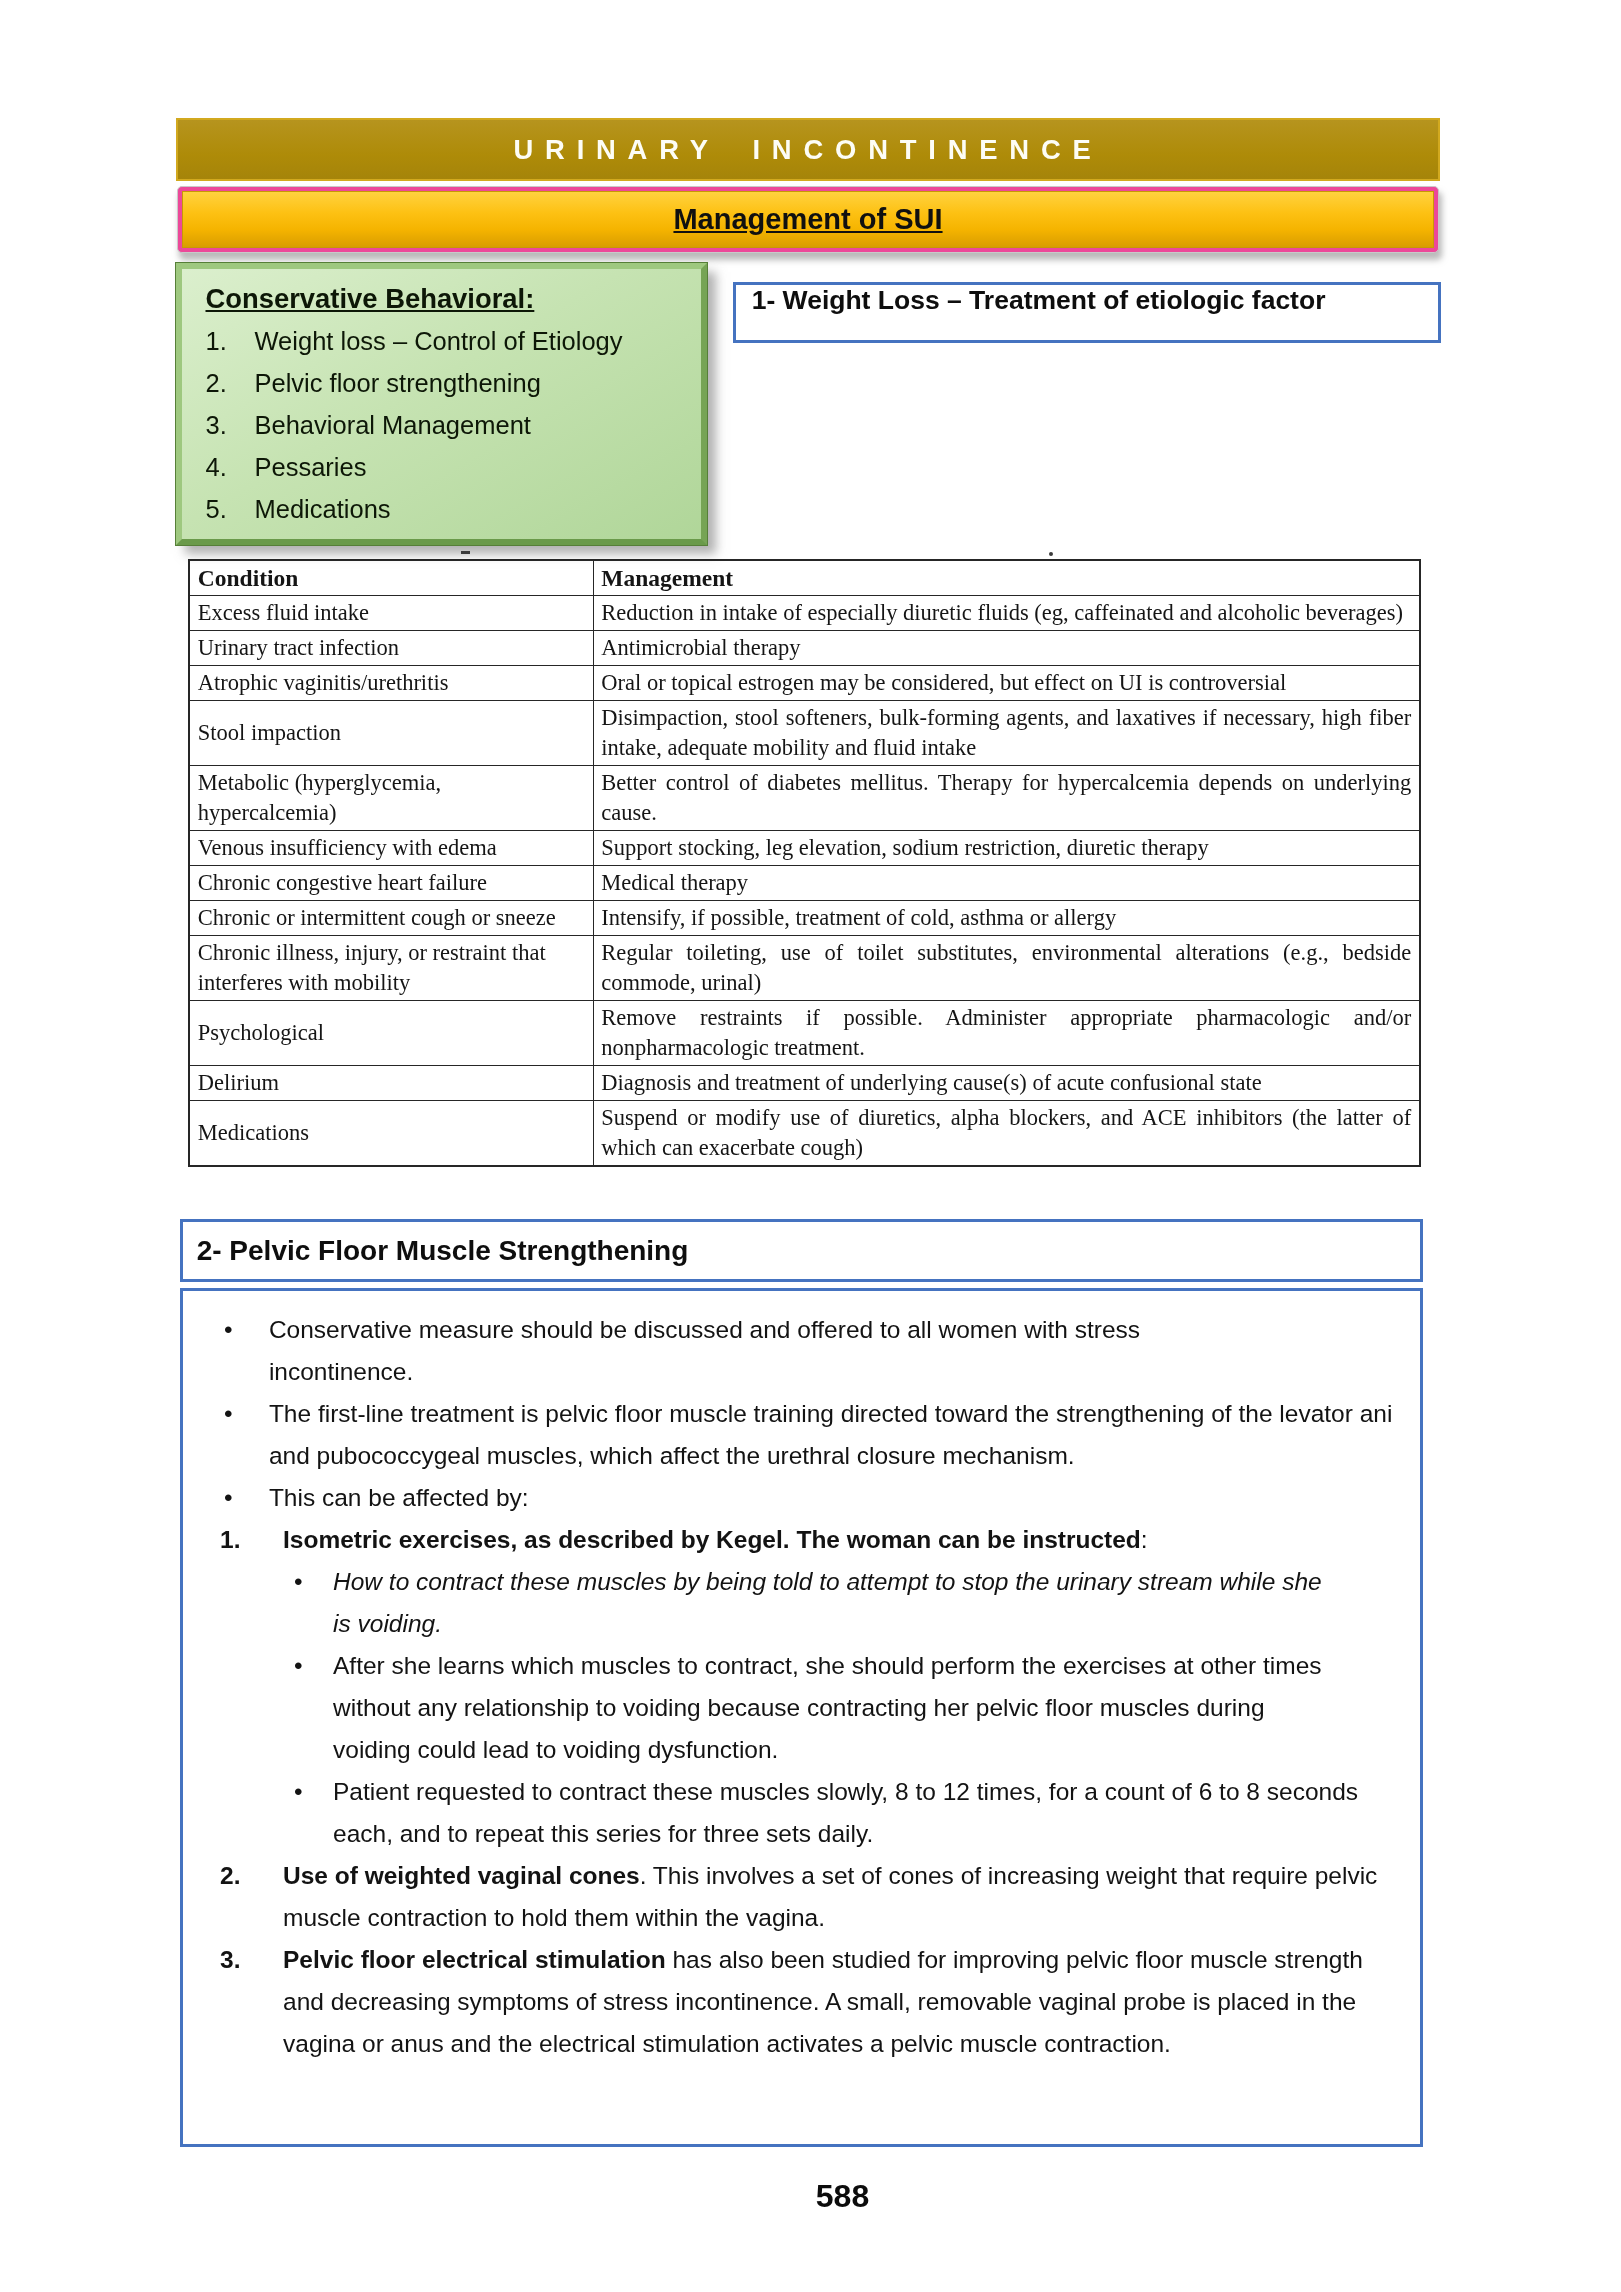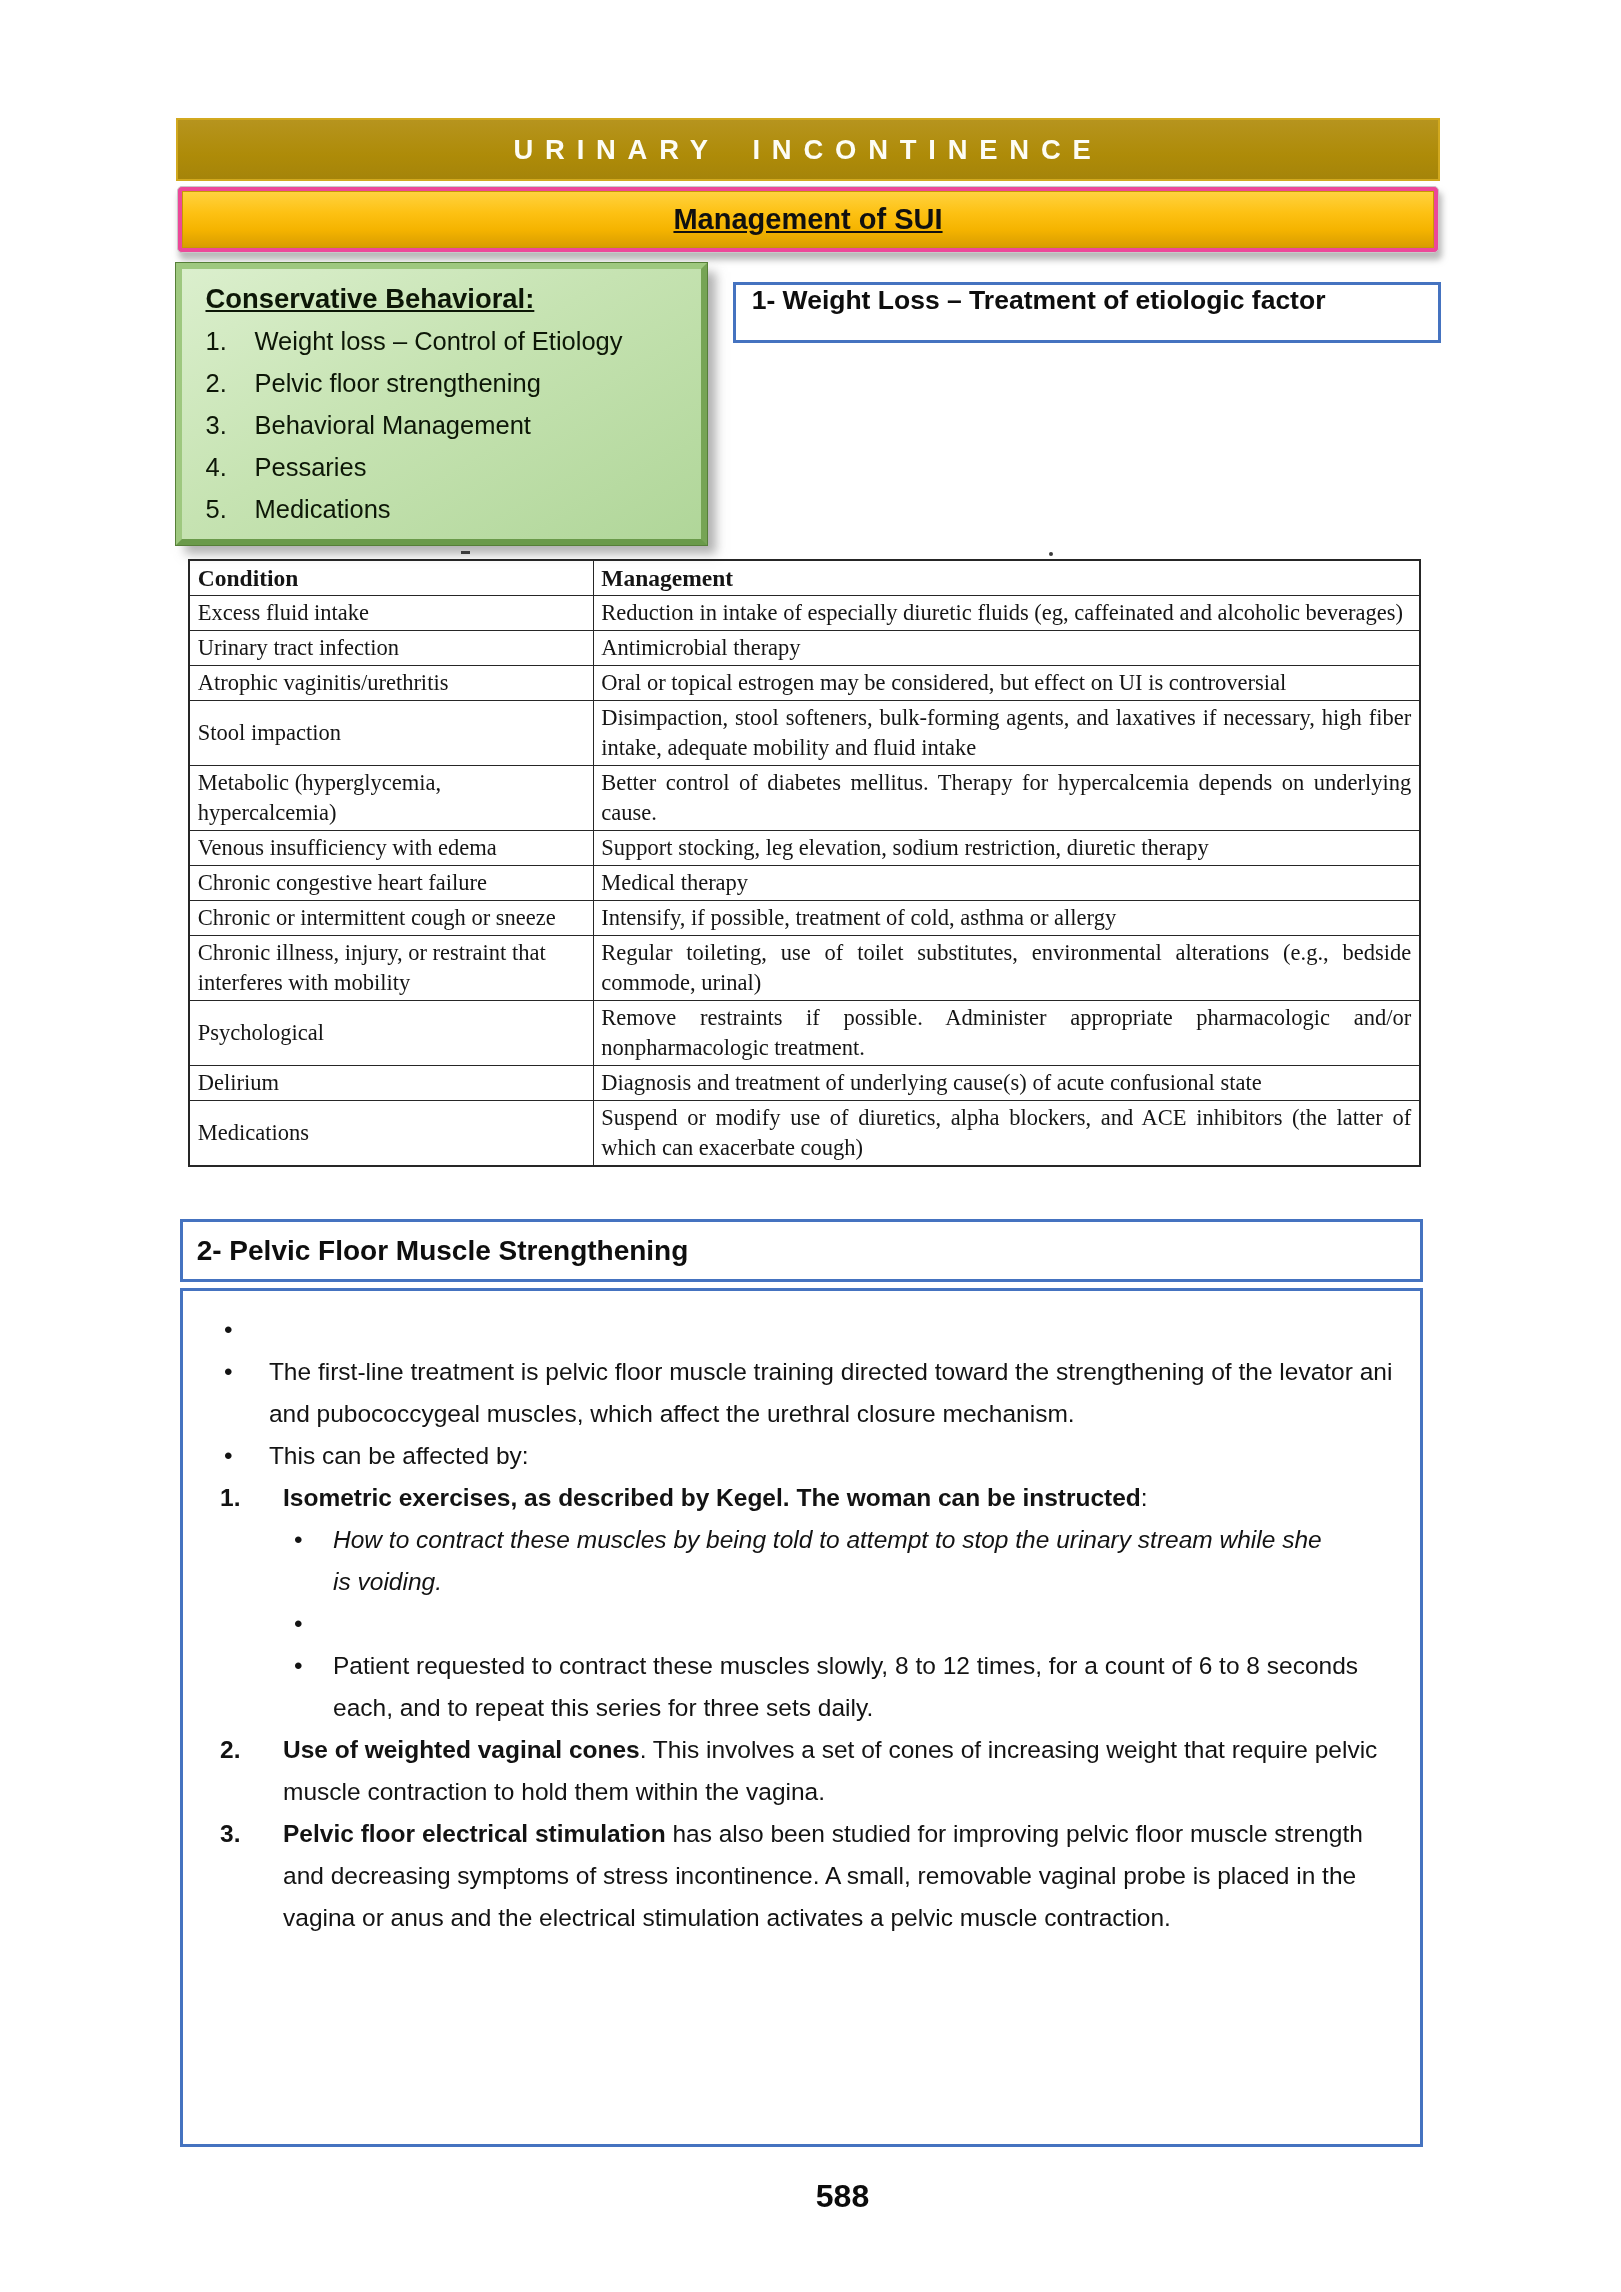--- a/index.html
+++ b/index.html
@@ -202,20 +202,21 @@
   </table>
 
   <div class="sec2-head">
     <span>2- Pelvic Floor Muscle Strengthening</span>
   </div>
 
   <div class="sec2-body">
 
       <div class="s2item bullet i0">
         <span class="marker">•</span>
+        <span class="content"><span>Conservative measure should be discussed and offered to all women with stress incontinence.</span></span>
       </div>
 
       <div class="s2item bullet i1">
         <span class="marker">•</span>
         <span class="content"><span>The first-line treatment is pelvic floor muscle training directed toward the strengthening of the levator ani and pubococcygeal muscles, which affect the urethral closure mechanism.</span></span>
       </div>
 
       <div class="s2item bullet i2">
         <span class="marker">•</span>
         <span class="content"><span>This can be affected by:</span></span>
@@ -226,20 +227,21 @@
         <span class="content"><b>Isometric exercises, as described by Kegel.  The woman can be instructed</b><span>:</span></span>
       </div>
 
       <div class="s2item sub i4">
         <span class="marker">•</span>
         <span class="content"><span>How to contract these muscles by being told to attempt to stop the urinary stream while she is voiding.</span></span>
       </div>
 
       <div class="s2item sub i5">
         <span class="marker">•</span>
+        <span class="content"><span>After she learns which muscles to contract, she should perform the exercises at other times without any relationship to voiding because contracting her pelvic floor muscles during voiding could lead to voiding dysfunction.</span></span>
       </div>
 
       <div class="s2item sub i6">
         <span class="marker">•</span>
         <span class="content"><span>Patient requested to contract these muscles slowly, 8 to 12 times, for a count of 6 to 8 seconds each, and to repeat this series for three sets daily.</span></span>
       </div>
 
       <div class="s2item num i7">
         <span class="marker">2.</span>
         <span class="content"><b>Use of weighted vaginal cones</b><span>. This involves a set of cones of increasing weight that require pelvic muscle contraction to hold them within the vagina.</span></span>

